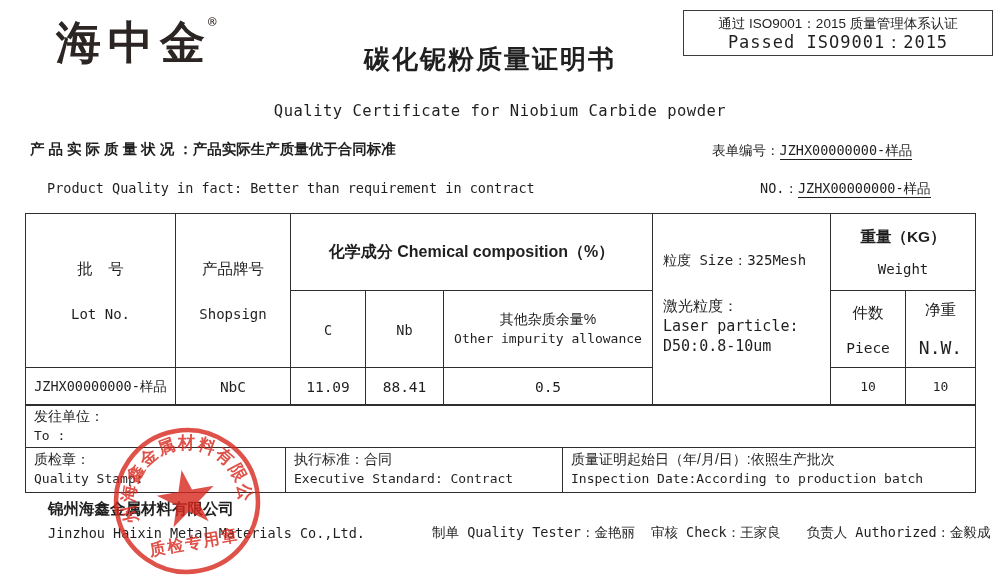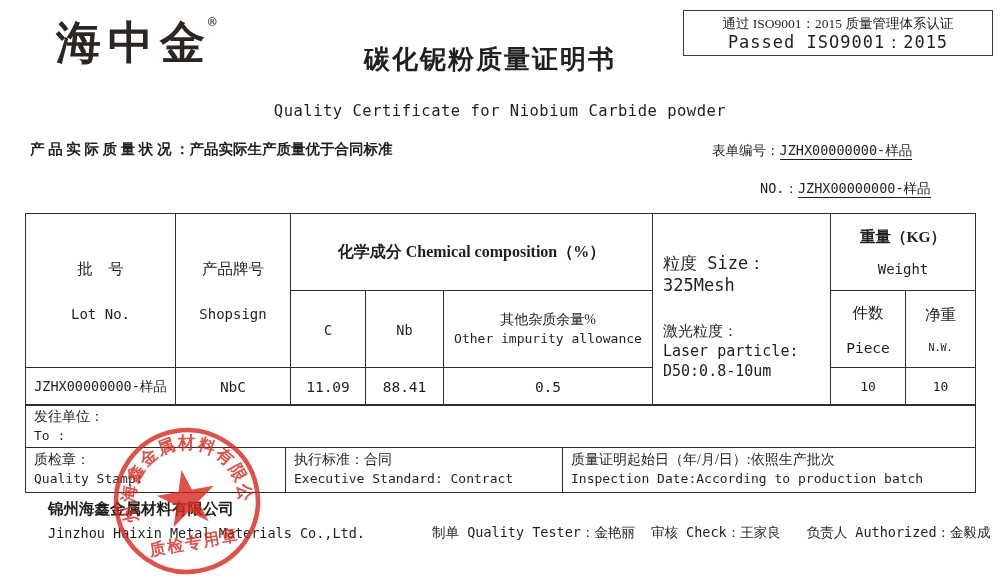--- a/index.html
+++ b/index.html
@@ -2,21 +2,21 @@
 <html><head>
 <meta charset="utf-8">
 <style>
   html,body{margin:0;padding:0;background:#e8e8e8;}
   .page{
     position:relative;width:1000px;height:581px;background:#ffffff;
     font-family:"DejaVu Sans Mono","DejaVu Sans",sans-serif;
     color:#1f1f1f;overflow:hidden;
   }
   .abs{position:absolute;}
-  .cn{font-family:Liberation Serif, serif;}
+  .cn{font-family:Liberation Sans, sans-serif;}
   .mono{font-family:"DejaVu Sans Mono","Liberation Mono",monospace;}
   
   .logo{left:56px;top:16px;display:flex;align-items:flex-start;}
   .logo-text{
     font-family:"DejaVu Serif","Liberation Serif",serif;
     font-size:45px;font-weight:bold;letter-spacing:7px;line-height:1.2;color:#2b2623;
   }
   .reg-mark{font-size:14px;margin-top:-2px;margin-left:-4px;color:#2b2623;}
   
   .iso-box{
@@ -38,21 +38,21 @@
   table{border-collapse:collapse;table-layout:fixed;}
   .tbl{left:25px;top:213px;width:950px;}
   .tbl2{left:25px;top:404px;width:950px;}
   td{border:1px solid #2e2e2e;padding:0;vertical-align:middle;text-align:center;box-sizing:border-box;}
   .cell-stack{display:flex;flex-direction:column;align-items:center;justify-content:center;}
   .lbl-cn{font-size:15.5px;}
   .lbl-en{font-size:14px;}
   .small-cn{font-size:14px;line-height:19px;}
   .small-en{font-size:13px;line-height:19px;}
   .size-cell{text-align:left;vertical-align:top;padding:38px 6px 0 10px;}
-  .size-line1{font-size:17px;}
+  .size-line1{font-size:14px;}
   .laser-block{margin-top:26px;font-size:15px;line-height:20px;}
   .data-cell{font-size:14.5px;}
   .left-cell{text-align:left;vertical-align:top;padding:2px 6px 2px 8px;}
   .two-line .l1{font-size:14px;line-height:19px;}
   .two-line .l2{font-size:13px;line-height:19px;}
   
   .company-cn{left:48px;top:499px;font-size:15.5px;font-weight:bold;}
   .company-en{left:48px;top:525px;font-size:13.5px;}
   .signature{left:432px;top:524px;font-size:13.5px;display:flex;}
   .sig-gap1{width:16px;}
@@ -78,20 +78,21 @@
     <div class="iso-line1 cn">通过 ISO9001：2015 质量管理体系认证</div>
     <div class="iso-line2 mono">Passed  ISO9001：2015</div>
   </div>
 
   <div class="abs title-cn cn">碳化铌粉质量证明书</div>
   <div class="abs title-en mono">Quality Certificate for Niobium Carbide powder</div>
 
   <div class="abs meta1-left cn"><span>产 品 实 际 质 量 状 况 ：</span><span>产品实际生产质量优于合同标准</span></div>
   <div class="abs meta1-right"><span class="cn">表单编号：</span><span class="uline mono">JZHX00000000-样品</span></div>
 
+  <div class="abs meta2-left mono">Product Quality in fact:  Better than requirement in contract</div>
   <div class="abs meta2-right"><span class="mono">NO.：</span><span class="uline mono">JZHX00000000-样品</span></div>
 
   <table class="abs tbl">
     <colgroup>
       <col style="width:150px">
         <col style="width:115px">
         <col style="width:75px">
         <col style="width:78px">
       <col style="width:209px">
         <col style="width:178px">
@@ -141,21 +142,21 @@
       </td>
       <td>
         <div class="cell-stack" style="gap:16px">
           <span class="lbl-cn cn">件数</span>
           <span class="lbl-en mono" style="font-size:14.5px">Piece</span>
         </div>
       </td>
       <td>
         <div class="cell-stack" style="gap:16px">
           <span class="lbl-cn cn">净重</span>
-          <span class="lbl-en mono" style="font-size:10px">N.W.</span>
+          <span class="lbl-en mono" style="font-size:18px">N.W.</span>
         </div>
       </td>
     </tr>
     <tr style="height:38px">
       <td class="data-cell" style="font-size:13.5px">JZHX00000000-样品</td>
       <td class="data-cell mono">NbC</td>
       <td class="data-cell mono">11.09</td>
       <td class="data-cell mono">88.41</td>
       <td class="data-cell mono">0.5</td>
       <td class="data-cell mono" style="font-size:13px">10</td>

